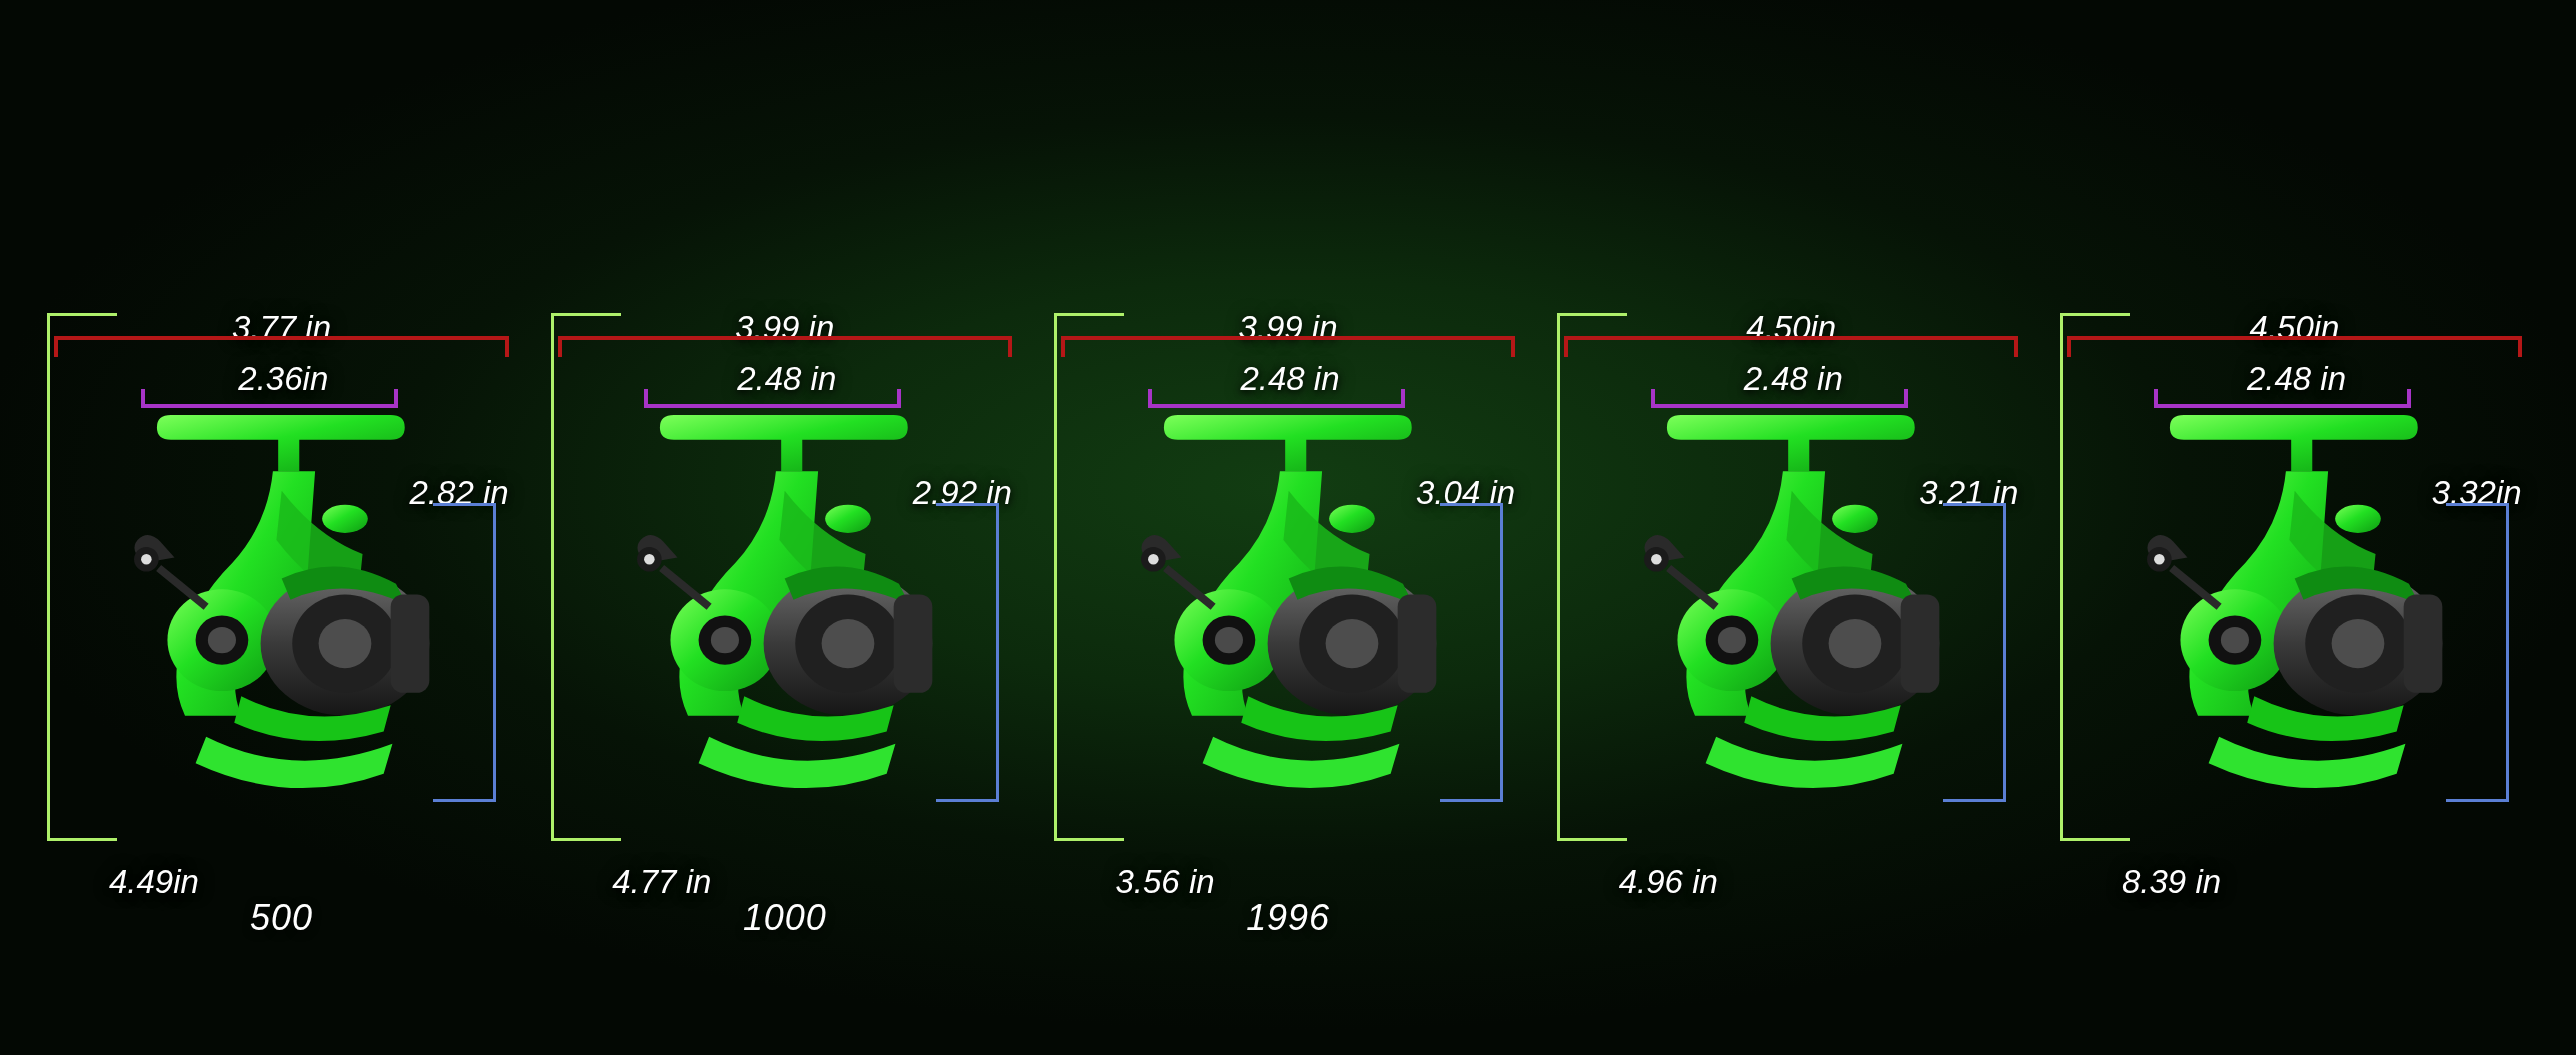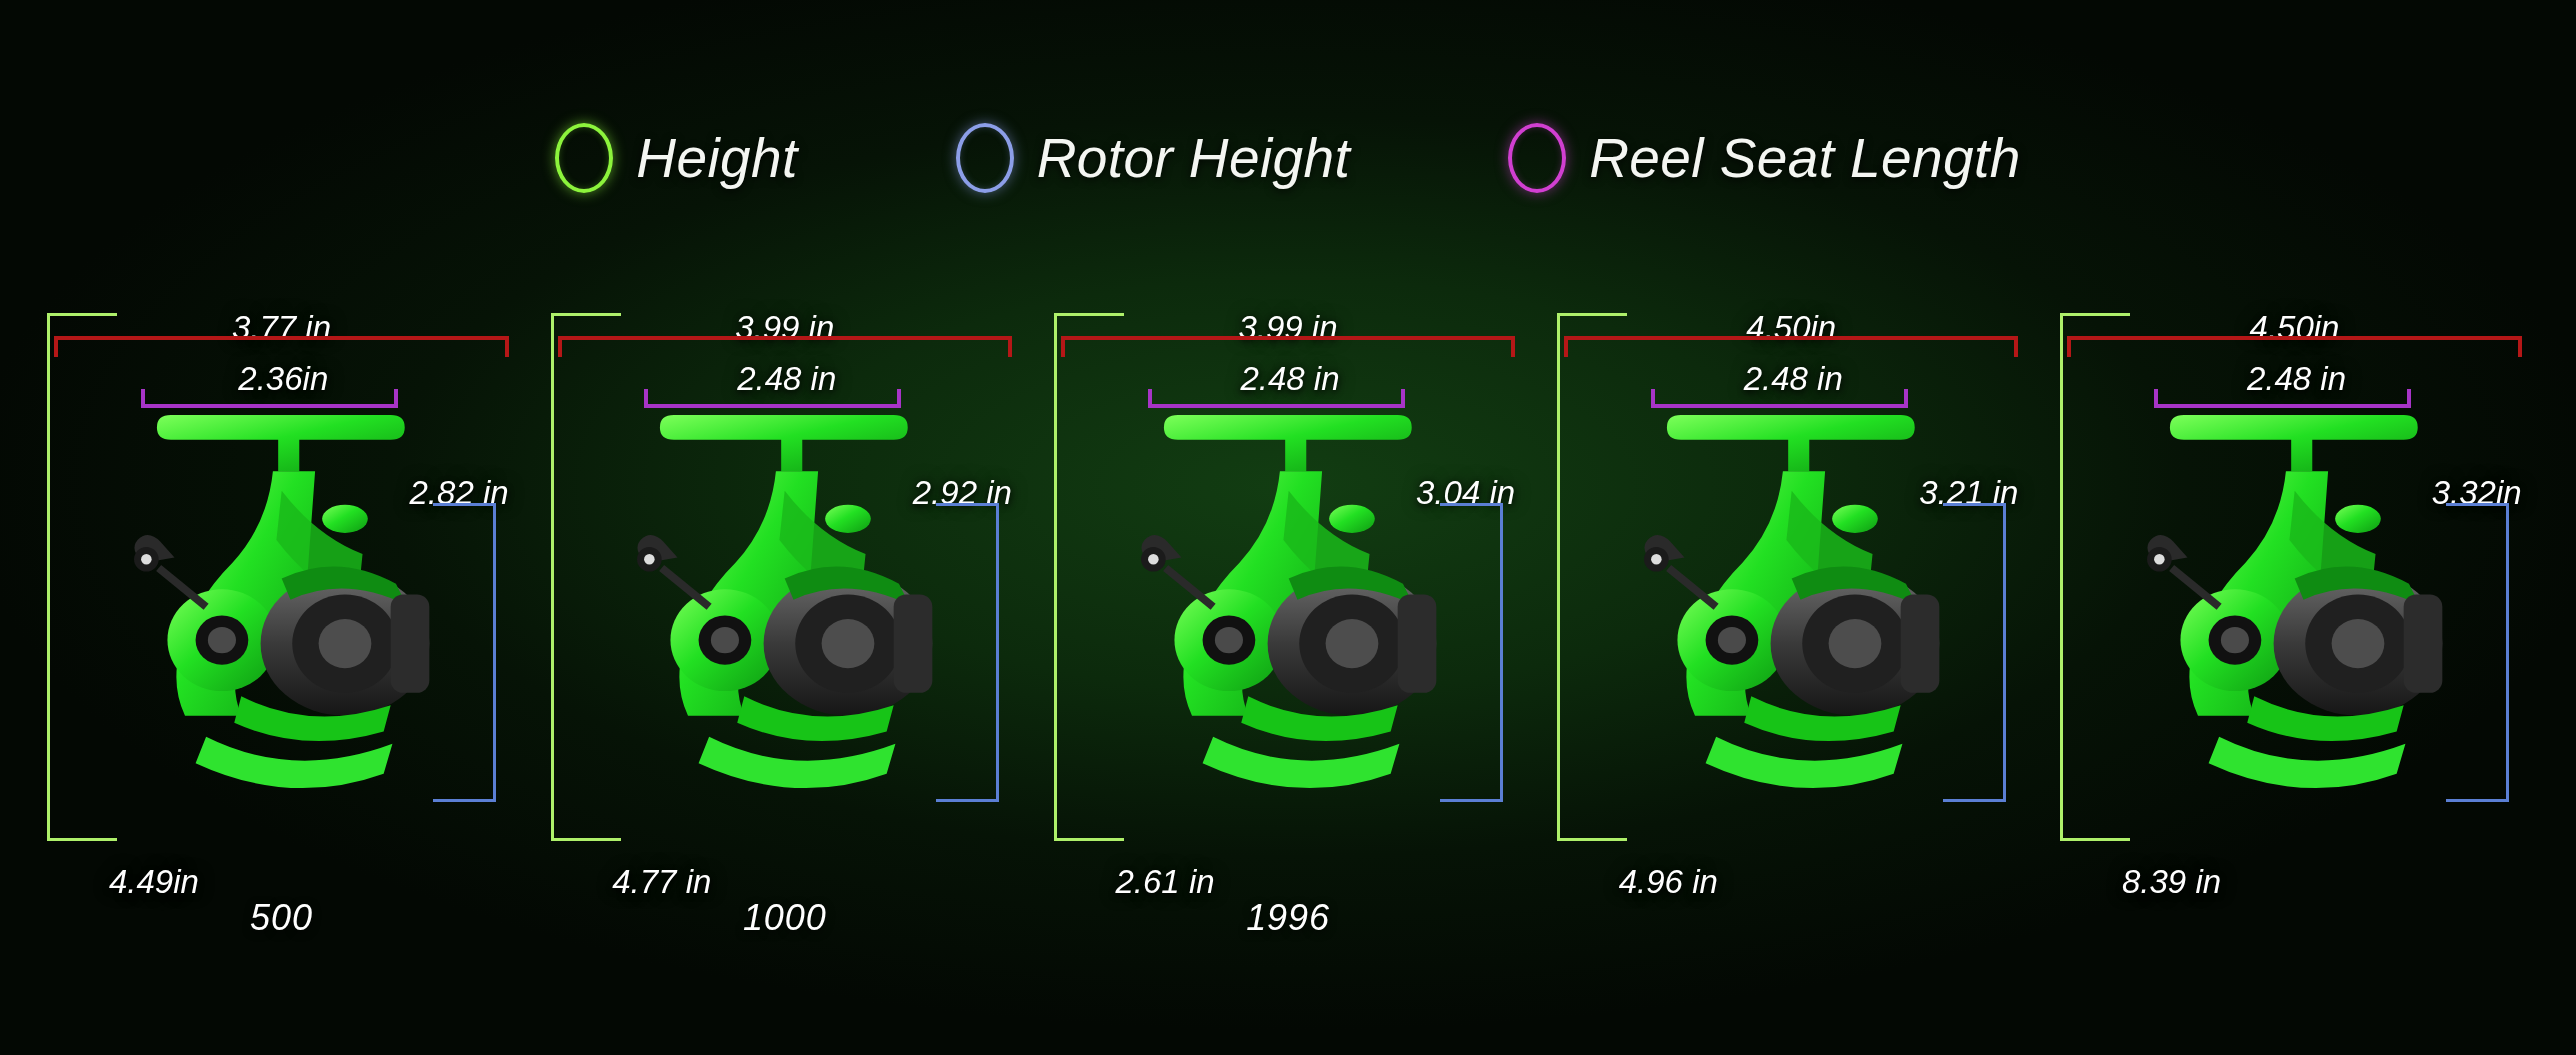--- a/index.html
+++ b/index.html
@@ -101,38 +101,20 @@
     text-align:center; color:#ffffff; font-style:italic;
     font-size:36px; letter-spacing:0.9px;
     text-shadow:0 1.8px 8.8px rgba(0,0,0,.9);
   }
 </style>
 </head>
 <body>
 
 <div id="stage">
 
-  <div id="legend">
-
-    <div class="legend-item">
-      <span class="legend-ring"></span>
-      <span class="legend-label">Height</span>
-    </div>
-
-    <div class="legend-item">
-      <span class="legend-ring blue"></span>
-      <span class="legend-label">Rotor Height</span>
-    </div>
-
-    <div class="legend-item">
-      <span class="legend-ring magenta"></span>
-      <span class="legend-label">Reel Seat Length</span>
-    </div>
-
-  </div>
 
   <div id="cols">
 
     <div class="col">
       <div class="dim-text red-label">3.77 in</div>
       <div class="red-line"></div>
       <div class="dim-text purple-label">2.36in</div>
       <div class="purple-line"></div>
       <div class="green-bracket"></div>
       <div class="dim-text green-label">4.49in</div>
@@ -208,21 +190,21 @@
 
       <div class="size-label">1000</div>
     </div>
 
     <div class="col">
       <div class="dim-text red-label">3.99 in</div>
       <div class="red-line"></div>
       <div class="dim-text purple-label">2.48 in</div>
       <div class="purple-line"></div>
       <div class="green-bracket"></div>
-      <div class="dim-text green-label">2.61 in</div>
+      <div class="dim-text green-label">3.56 in</div>
       <div class="dim-text blue-label">3.04 in</div>
       <div class="blue-bracket"></div>
 
       <svg class="reel" viewBox="0 0 420 520">
         <path d="M70 32 h250 q16 0 16 14 t-16 14 h-104 v36 h-24 V60 H70 q-16 0-16-14 T70 32 Z" fill="url(#g1a)"></path>
         <path d="M186 96 q-6 60 -46 104 q-44 44 -60 100 q-10 40 6 74 h64 q-16-40 4-78 q24-44 70-64 l10-136 Z" fill="url(#g1a)"></path>
         <path d="M196 118 q40 52 92 72 l-6 60 q-54-26 -92-76 Z" fill="#1aba1a" opacity=".85"></path>
         <ellipse cx="128" cy="288" rx="62" ry="58" fill="url(#g1a)"></ellipse>
         <ellipse cx="128" cy="288" rx="30" ry="28" fill="#111"></ellipse>
         <ellipse cx="128" cy="288" rx="16" ry="15" fill="#4a4a4a"></ellipse>

